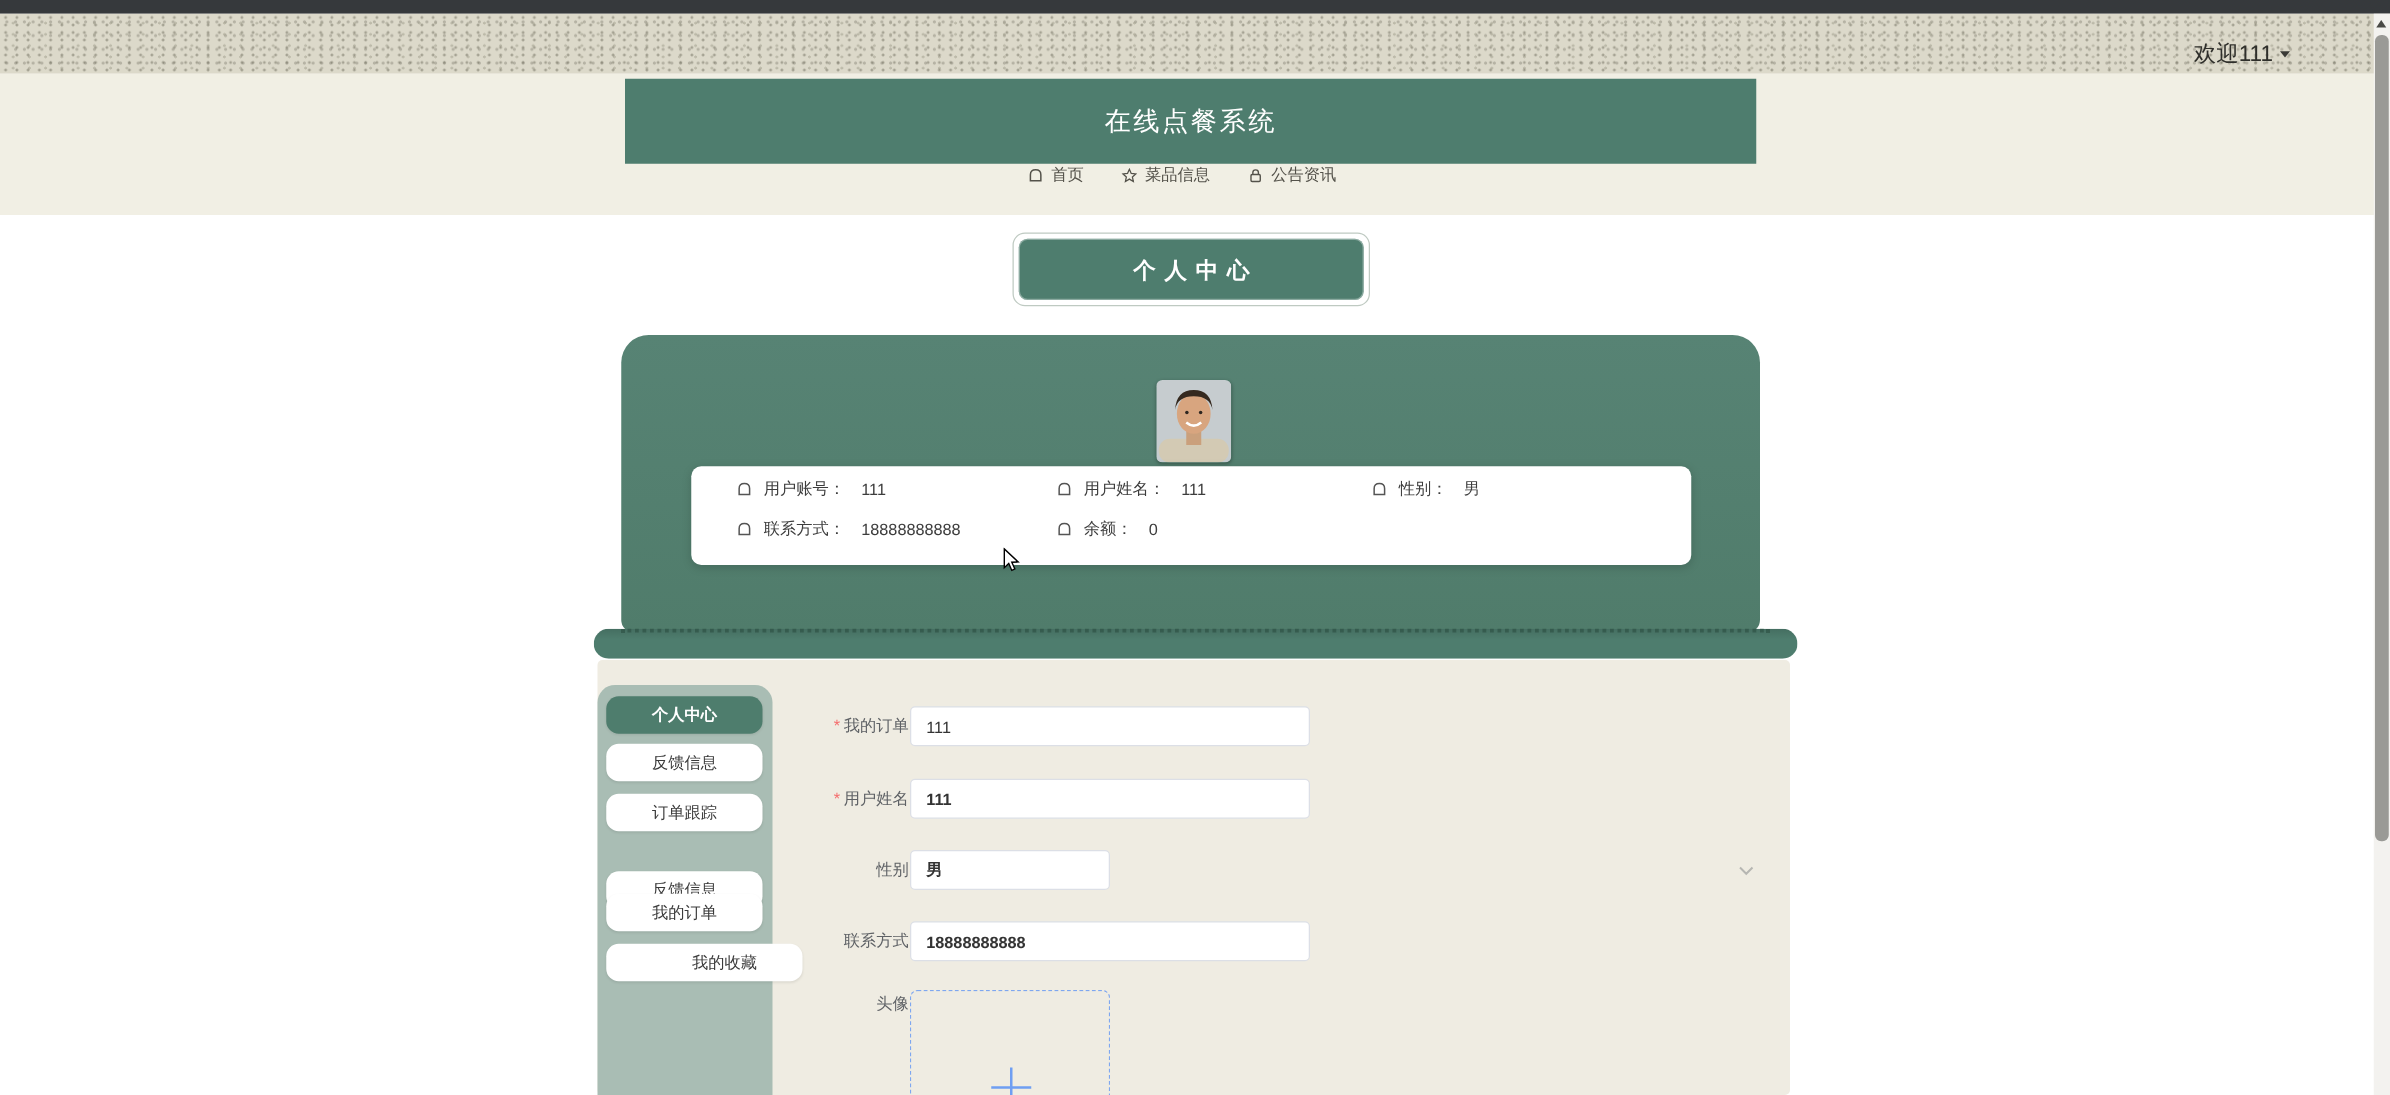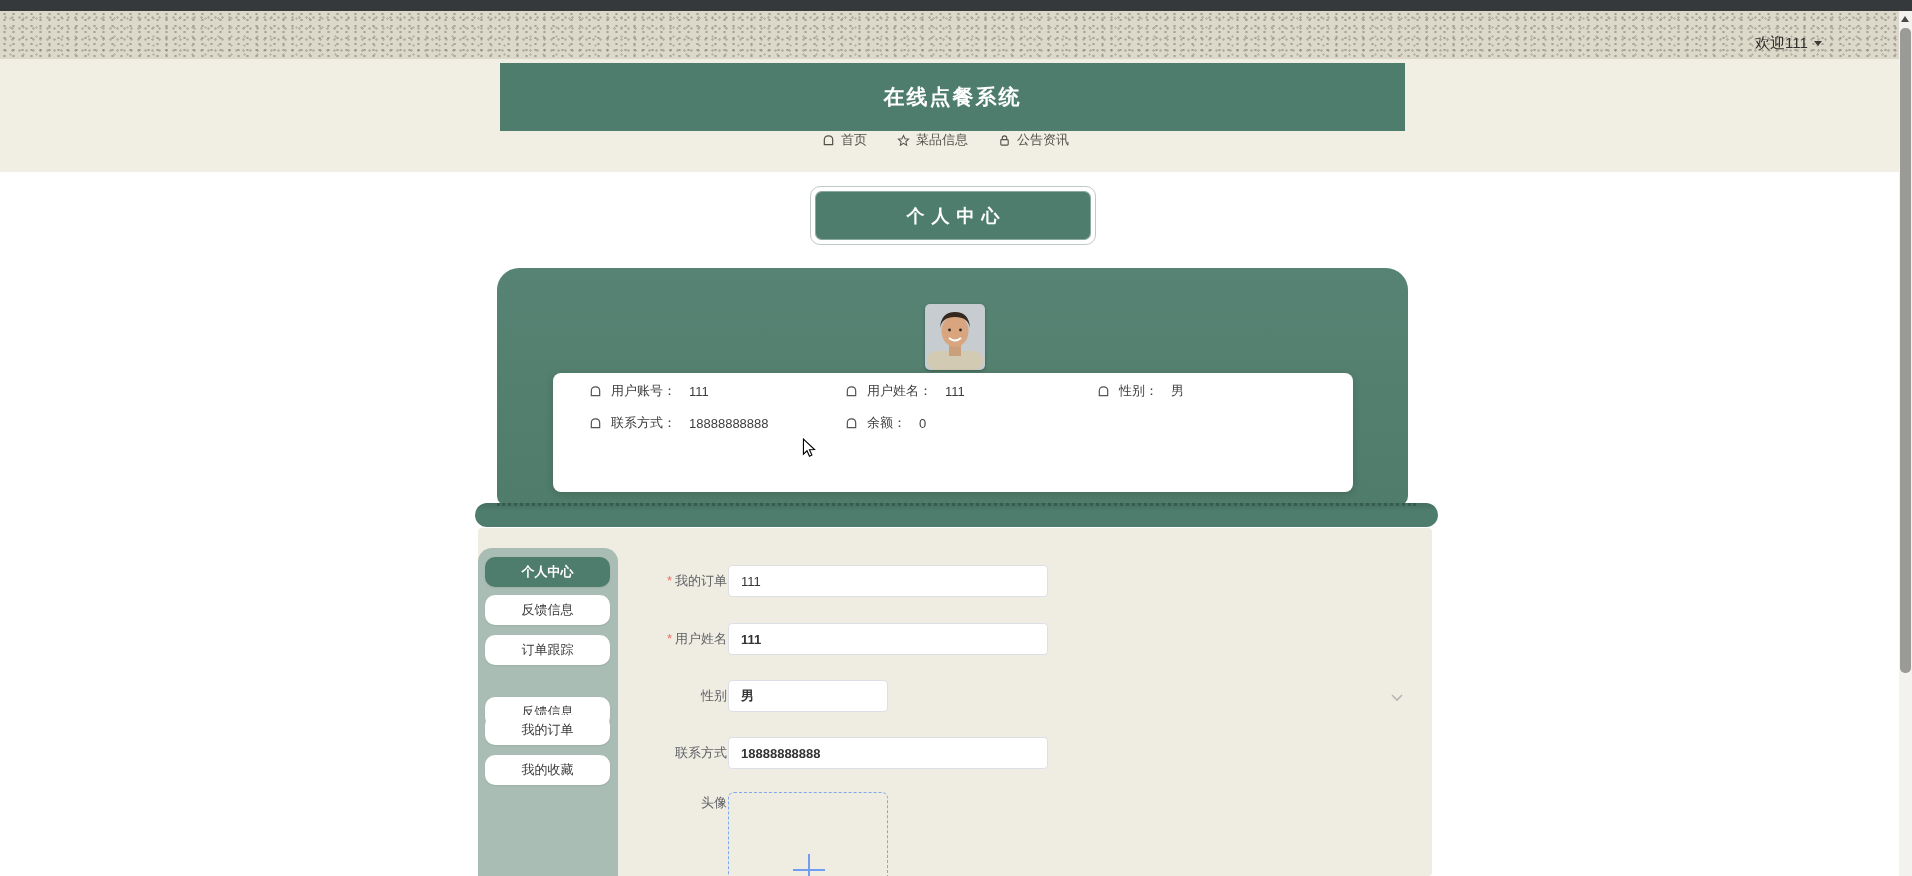--- a/index.html
+++ b/index.html
@@ -11,28 +11,28 @@
   
   .topbar{position:absolute;left:0;top:11px;width:1912px;height:48px;
     background-color:#dcd9ca;
     background-image:
       radial-gradient(circle, rgba(110,108,92,.5) 1px, transparent 1.3px),
       radial-gradient(circle, rgba(150,148,130,.45) 1px, transparent 1.3px),
       radial-gradient(circle, rgba(90,88,75,.3) 1px, transparent 1.5px);
     background-size:9px 6px,13px 9px,7px 11px;
     background-position:0 0,4px 3px,2px 1px;}
   .welcome{position:absolute;left:1755px;top:23px;height:18px;display:flex;align-items:center;gap:6px;
-    font-size:15px;color:#2f2f2b;cursor:pointer;}
+    font-size:18px;color:#2f2f2b;cursor:pointer;}
   .caret-down{width:0;height:0;border-left:4px solid transparent;border-right:4px solid transparent;border-top:5px solid #3a3a36;}
 
   
   .navstrip{position:absolute;left:0;top:59px;width:1912px;height:113px;background:#f1efe4;}
   .siteheader{position:absolute;left:500px;top:63px;width:905px;height:68px;background:#4e7d6e;
     display:flex;align-items:center;justify-content:center;}
-  .sitetitle{color:#ffffff;font-size:21px;font-weight:bold;letter-spacing:2px;}
+  .sitetitle{color:#ffffff;font-size:21px;font-weight:normal;letter-spacing:2px;}
   .navmenu{position:absolute;left:822px;top:131px;width:300px;height:41px;display:flex;align-items:flex-start;gap:30px;}
   .navitem{display:flex;align-items:center;gap:6px;font-size:13px;color:#54524a;cursor:pointer;white-space:nowrap;}
   .navitem svg{display:block;}
 
   
   .banner{position:absolute;left:810px;top:186px;width:286px;height:59px;background:#ffffff;
     border:1px solid #bfcac2;border-radius:10px;padding:4px;box-sizing:border-box;}
   .banner-inner{width:100%;height:100%;background:#4e7d6e;border-radius:7px;
     box-shadow:inset 0 0 0 1px rgba(255,255,255,.35);
     display:flex;align-items:center;justify-content:center;}
@@ -42,21 +42,21 @@
   .panel{position:absolute;left:497px;top:268px;width:911px;height:238px;
     background:linear-gradient(#578374,#507c6b);border-radius:22px 22px 10px 10px;}
   .tray{position:absolute;left:475px;top:503px;width:963px;height:24px;background:#4e7d6e;border-radius:12px;
     background-image:linear-gradient(rgba(0,0,0,.12),rgba(0,0,0,0) 35%);}
   .tray::before{content:"";position:absolute;left:22px;right:22px;top:0;border-top:3px dotted rgba(40,75,62,.55);}
 
   .avatar{position:absolute;left:925px;top:304px;width:60px;height:66px;border-radius:5px;overflow:hidden;
     box-shadow:0 1px 3px rgba(0,0,0,.3);}
   .avatar svg{display:block;}
 
-  .infocard{position:absolute;left:553px;top:373px;width:800px;height:119px;background:#ffffff;border-radius:8px;
+  .infocard{position:absolute;left:553px;top:373px;width:800px;height:79px;background:#ffffff;border-radius:8px;
     box-shadow:0 2px 8px rgba(0,0,0,.15);}
   .ic-group{position:absolute;display:flex;align-items:center;gap:9px;font-size:13px;color:#3d3d3d;height:20px;}
   .ic-group .ic-label{color:#3d3d3d;}
   .ic-group .ic-value{color:#3d3d3d;margin-left:4px;}
 
   
   .contentpanel{position:absolute;left:478px;top:528px;width:954px;height:348px;background:#efece2;border-radius:4px;}
   .sidebar{position:absolute;left:478px;top:548px;width:140px;height:328px;background:#a9bdb4;border-radius:14px 14px 0 0;}
   .side-btn{position:absolute;left:7px;width:125px;height:30px;border-radius:10px;background:#ffffff;
     display:flex;align-items:center;justify-content:center;font-size:13px;color:#3a3a3a;cursor:pointer;
@@ -193,21 +193,21 @@
   <div class="tray"></div>
 
   <div class="contentpanel"></div>
 
   <div class="sidebar">
     <div class="side-btn active" style="top:9px;">个人中心</div>
     <div class="side-btn" style="top:47px;">反馈信息</div>
     <div class="side-btn" style="top:87px;">订单跟踪</div>
     <div class="side-btn" style="top:127px;margin-top:22px;">反馈信息</div>
     <div class="side-btn" style="top:167px;">我的订单</div>
-    <div class="side-btn" style="top:207px;">我的收藏</div>
+    <div class="side-btn" style="top:207px;padding-left:32px;">我的收藏</div>
   </div>
 
   <div class="form-label" style="left:597px;top:565px;">
     <span class="req">*</span><span>我的订单</span>
   </div>
   <input class="tinput" style="left: 728px; top: 565px; width: 320px;" readonly="" value="111">
 
   <div class="form-label" style="left:597px;top:623px;">
     <span class="req">*</span><span>用户姓名</span>
   </div>

